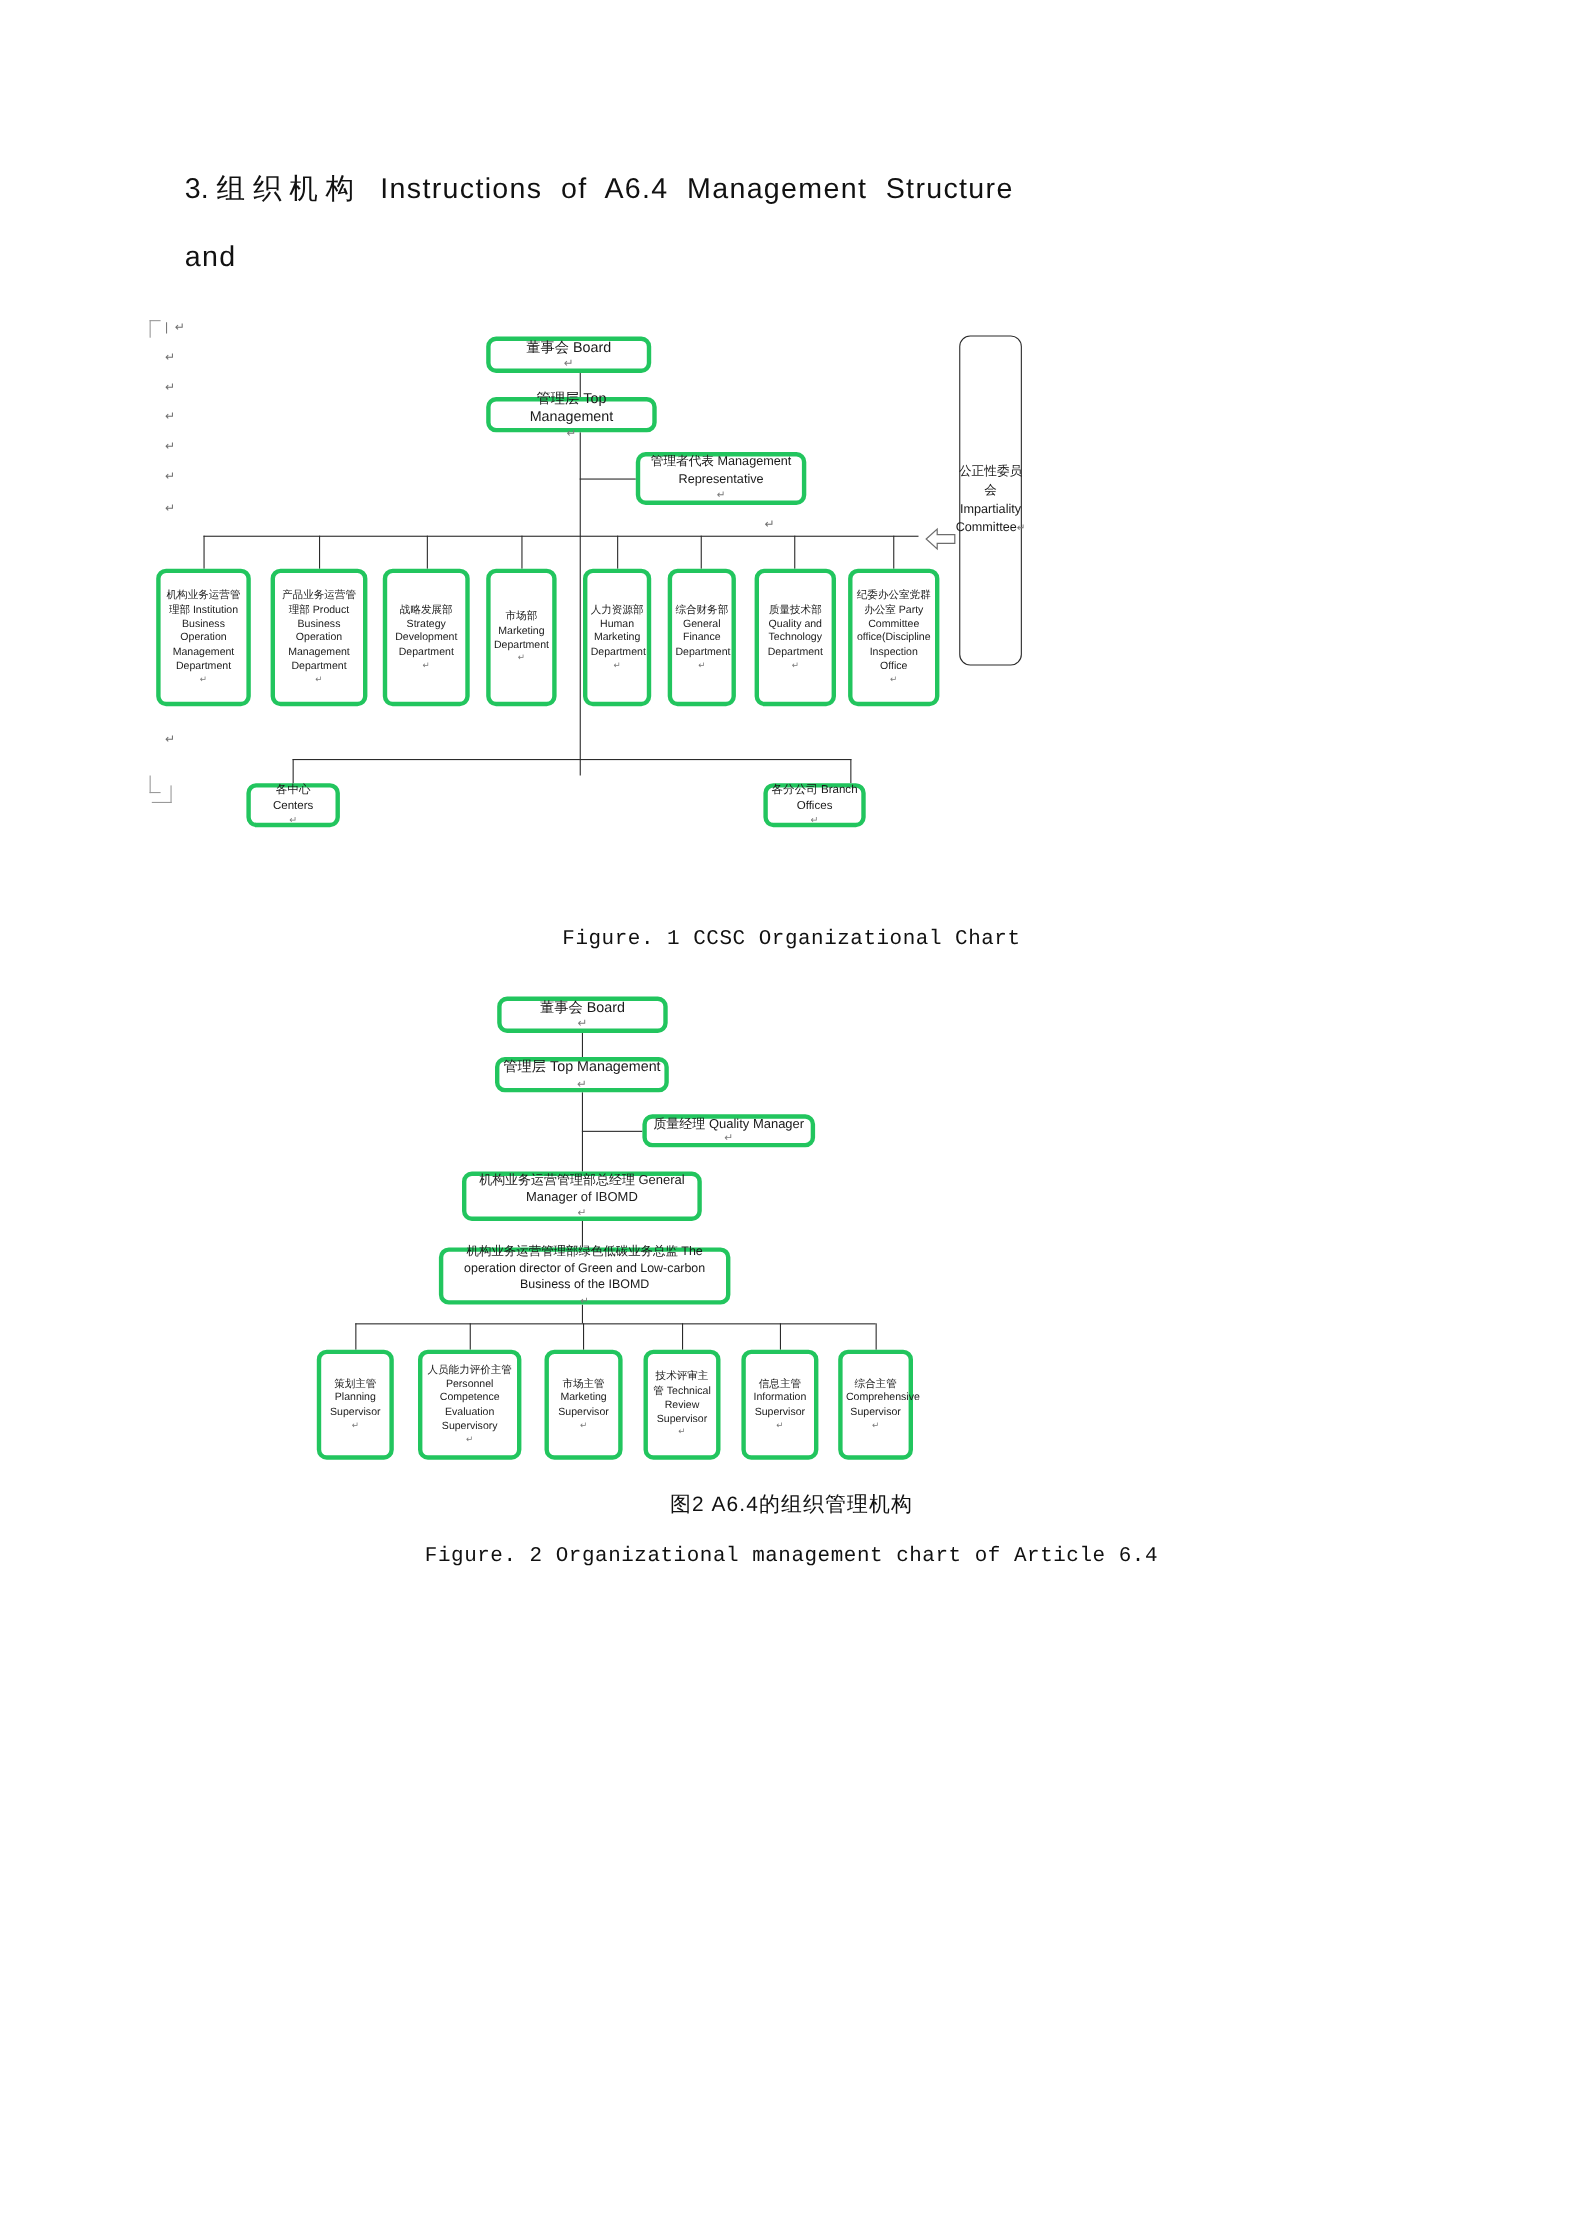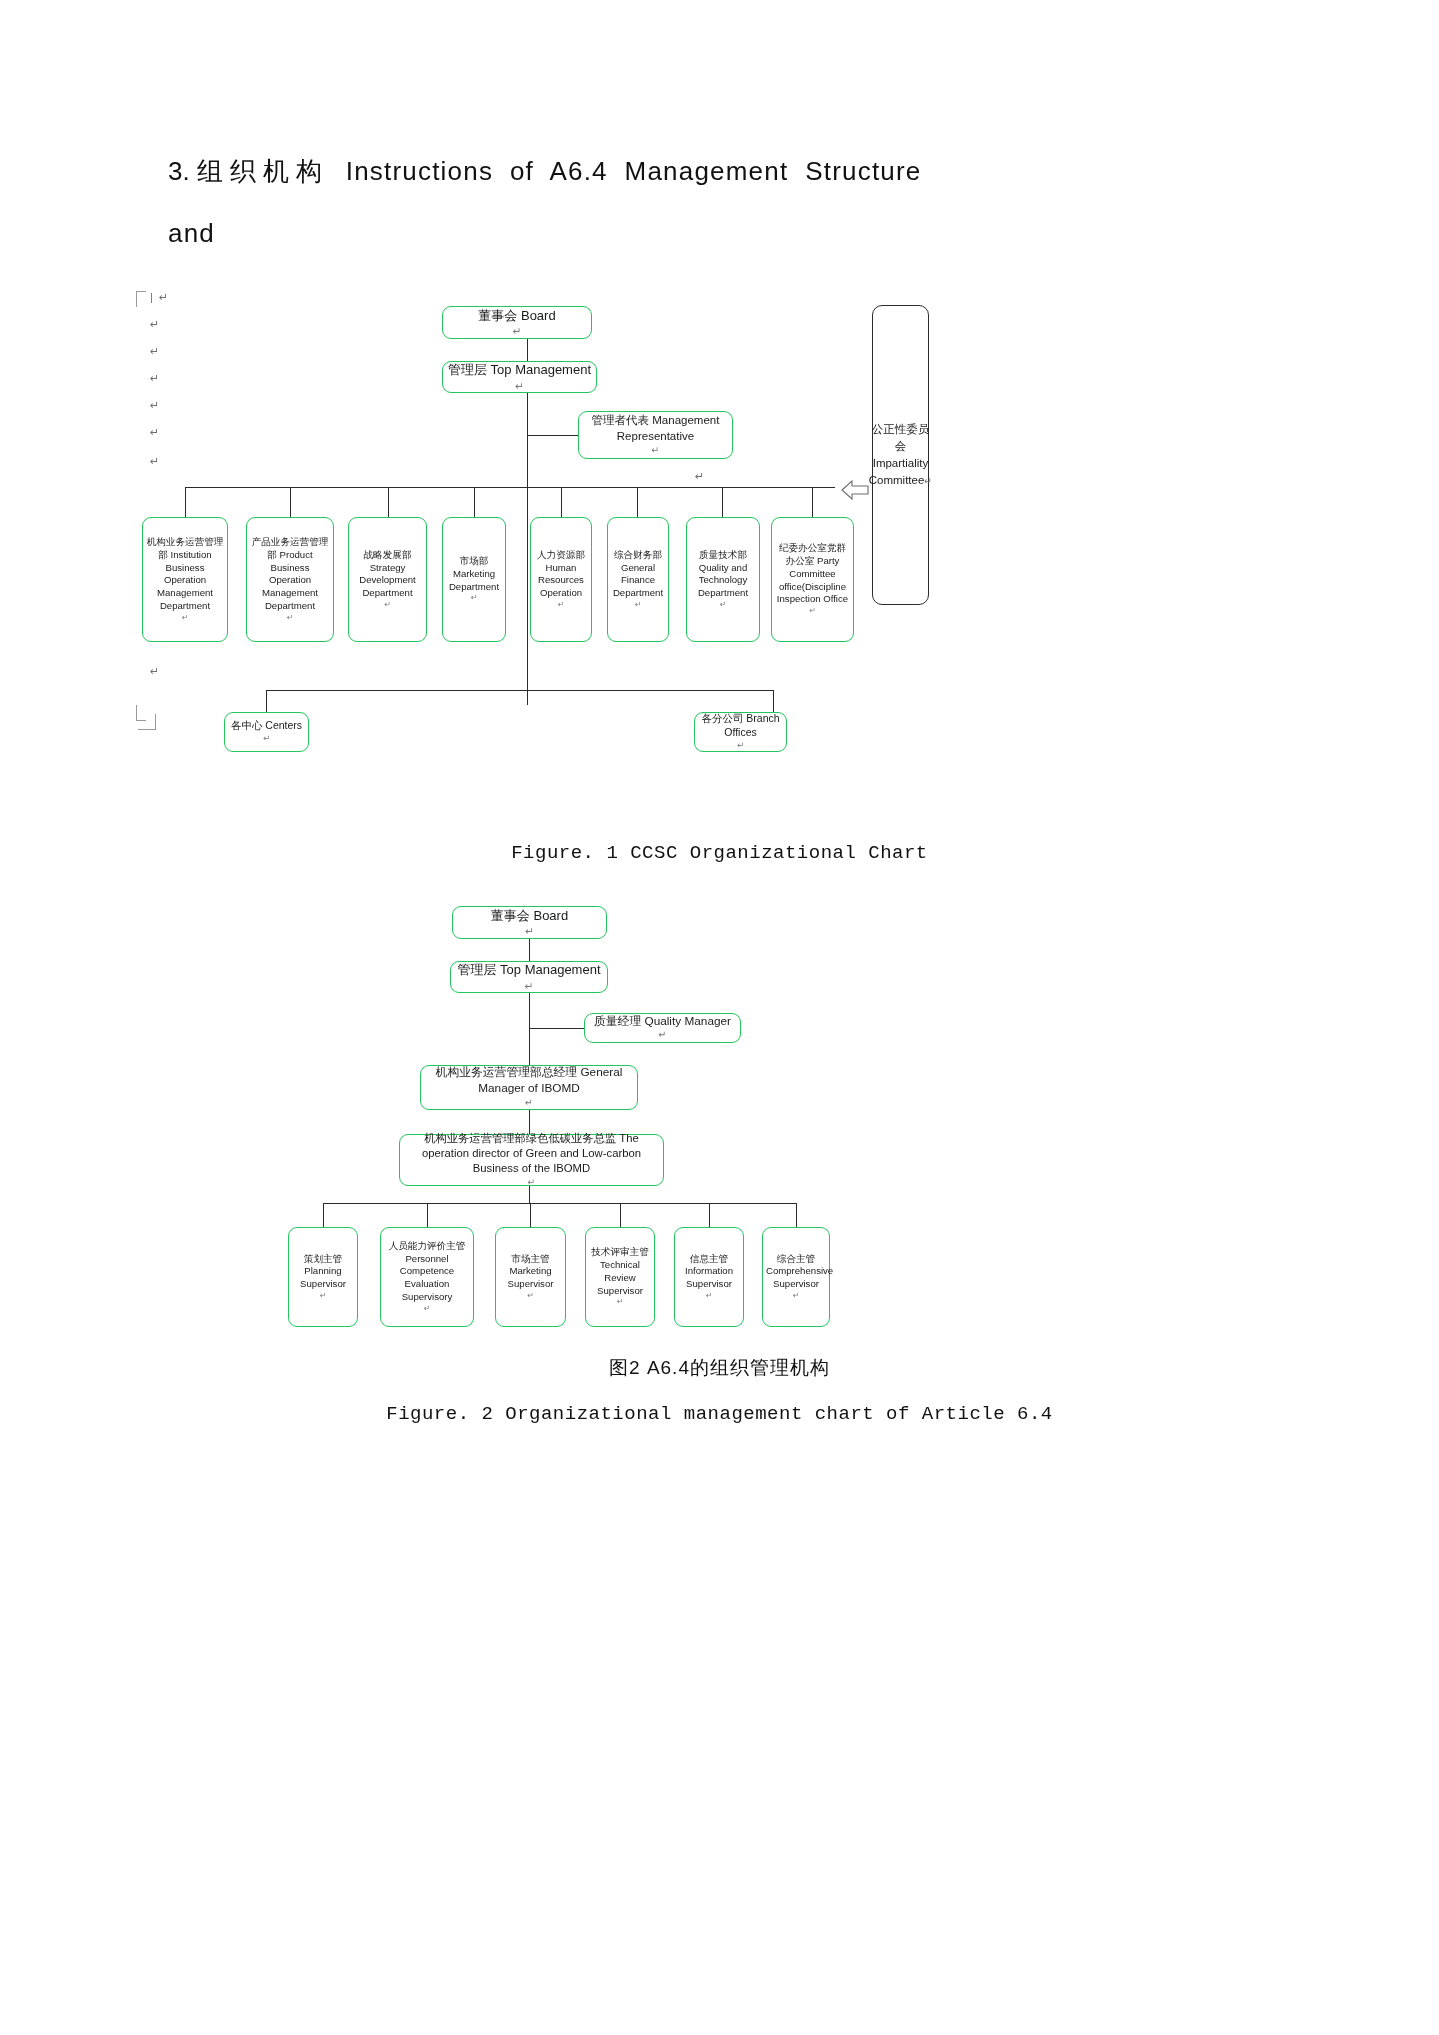--- a/index.html
+++ b/index.html
@@ -15,21 +15,21 @@
     position:absolute;left:168px;top:140px;width:790px;
     font-size:26px;line-height:62px;letter-spacing:1.2px;
     color:#111;font-weight:400;
   }
   .heading .cn{letter-spacing:7px;}
 
   
   .chart{position:absolute;left:0;right:0;}
   .node{
     position:absolute;box-sizing:border-box;
-    border:1px solid #22c55e;border-radius:9px;background:#fff;
+    border:4px solid #22c55e;border-radius:9px;background:#fff;
     display:flex;align-items:center;justify-content:center;
     text-align:center;line-height:1.33;color:#1a1a1a;
     padding:2px 3px;z-index:3;
   }
   .node span{display:block;width:100%;}
   .ln{position:absolute;background:#2b2b2b;z-index:1;}
   .lnv{width:1px;}
   .lnh{height:1px;}
 
   
@@ -147,21 +147,21 @@
         </span>
     </div>
     <div class="node" style="left:442px;top:517px;width:64px;height:125px;font-size:9.6px;">
       <span>
           <span>市场部 Marketing Department</span>
           <span class="pc">↵</span>
         </span>
     </div>
     <div class="node" style="left:530px;top:517px;width:62px;height:125px;font-size:9.6px;">
       <span>
-          <span>人力资源部 Human Resources Operation</span>
+          <span>人力资源部 Human Marketing Department</span>
           <span class="pc">↵</span>
         </span>
     </div>
     <div class="node" style="left:607px;top:517px;width:62px;height:125px;font-size:9.6px;">
       <span>
           <span>综合财务部 General Finance Department</span>
           <span class="pc">↵</span>
         </span>
     </div>
     <div class="node" style="left:686px;top:517px;width:74px;height:125px;font-size:9.6px;">

